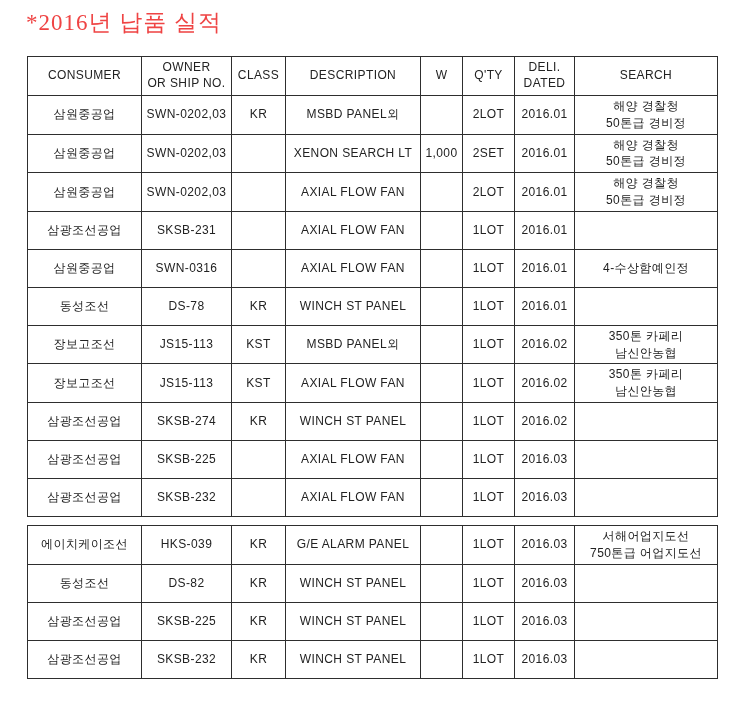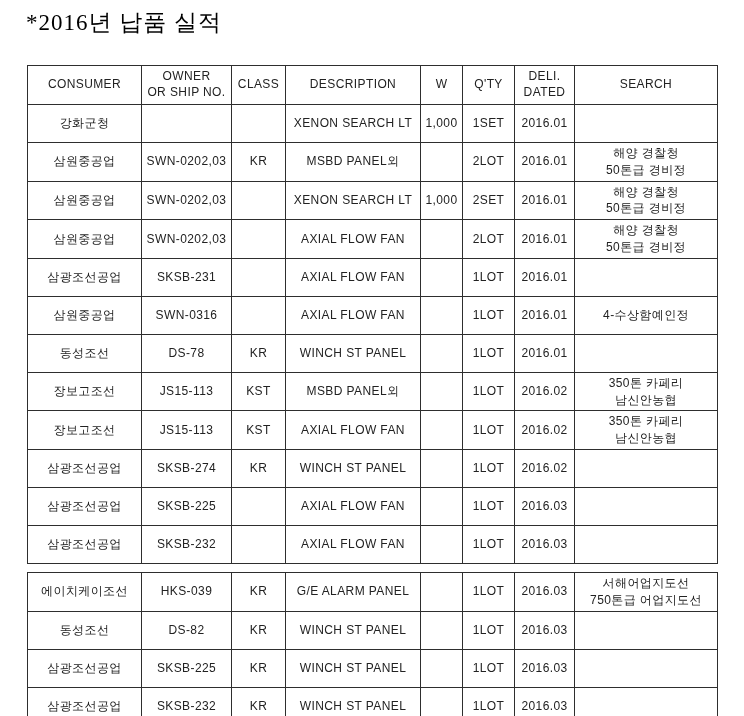--- a/index.html
+++ b/index.html
@@ -15,33 +15,33 @@
   .page {
     width: 744px;
     height: 716px;
     overflow: hidden;
     position: relative;
   }
   .doc-title {
     font-family: "Liberation Serif", "DejaVu Serif", serif;
     font-size: 23px;
     letter-spacing: 1px;
-    color: #000000;
+    color: #ef4444;
     margin: 7px 0 0 26px;
     white-space: nowrap;
   }
   table.delivery-table {
     border-collapse: collapse;
     table-layout: fixed;
     width: 690px;
     margin-left: 27px;
     background: #ffffff;
   }
   table.delivery-table.first {
-    margin-top: 27px;
+    margin-top: 18px;
   }
   table.delivery-table.second {
     margin-top: 8px;
   }
   table.delivery-table th,
   table.delivery-table td {
     border: 1.5px solid #2e2e2e;
     font-size: 12px;
     text-align: center;
     vertical-align: middle;
@@ -93,30 +93,20 @@
         <th>DESCRIPTION</th>
         <th>W</th>
         <th>Q'TY</th>
         <th>DELI.
 DATED</th>
         <th>SEARCH</th>
       </tr>
     </thead>
     <tbody>
         <tr>
-          <td class="col-consumer">강화군청</td>
-          <td class="col-owner"></td>
-          <td class="col-class"></td>
-          <td class="col-description">XENON SEARCH LT</td>
-          <td class="col-w">1,000</td>
-          <td class="col-qty">1SET</td>
-          <td class="col-date">2016.01</td>
-          <td class="col-remarks"></td>
-        </tr>
-        <tr>
           <td class="col-consumer">삼원중공업</td>
           <td class="col-owner">SWN-0202,03</td>
           <td class="col-class">KR</td>
           <td class="col-description">MSBD PANEL외</td>
           <td class="col-w"></td>
           <td class="col-qty">2LOT</td>
           <td class="col-date">2016.01</td>
           <td class="col-remarks">해양 경찰청
 50톤급 경비정</td>
         </tr>

